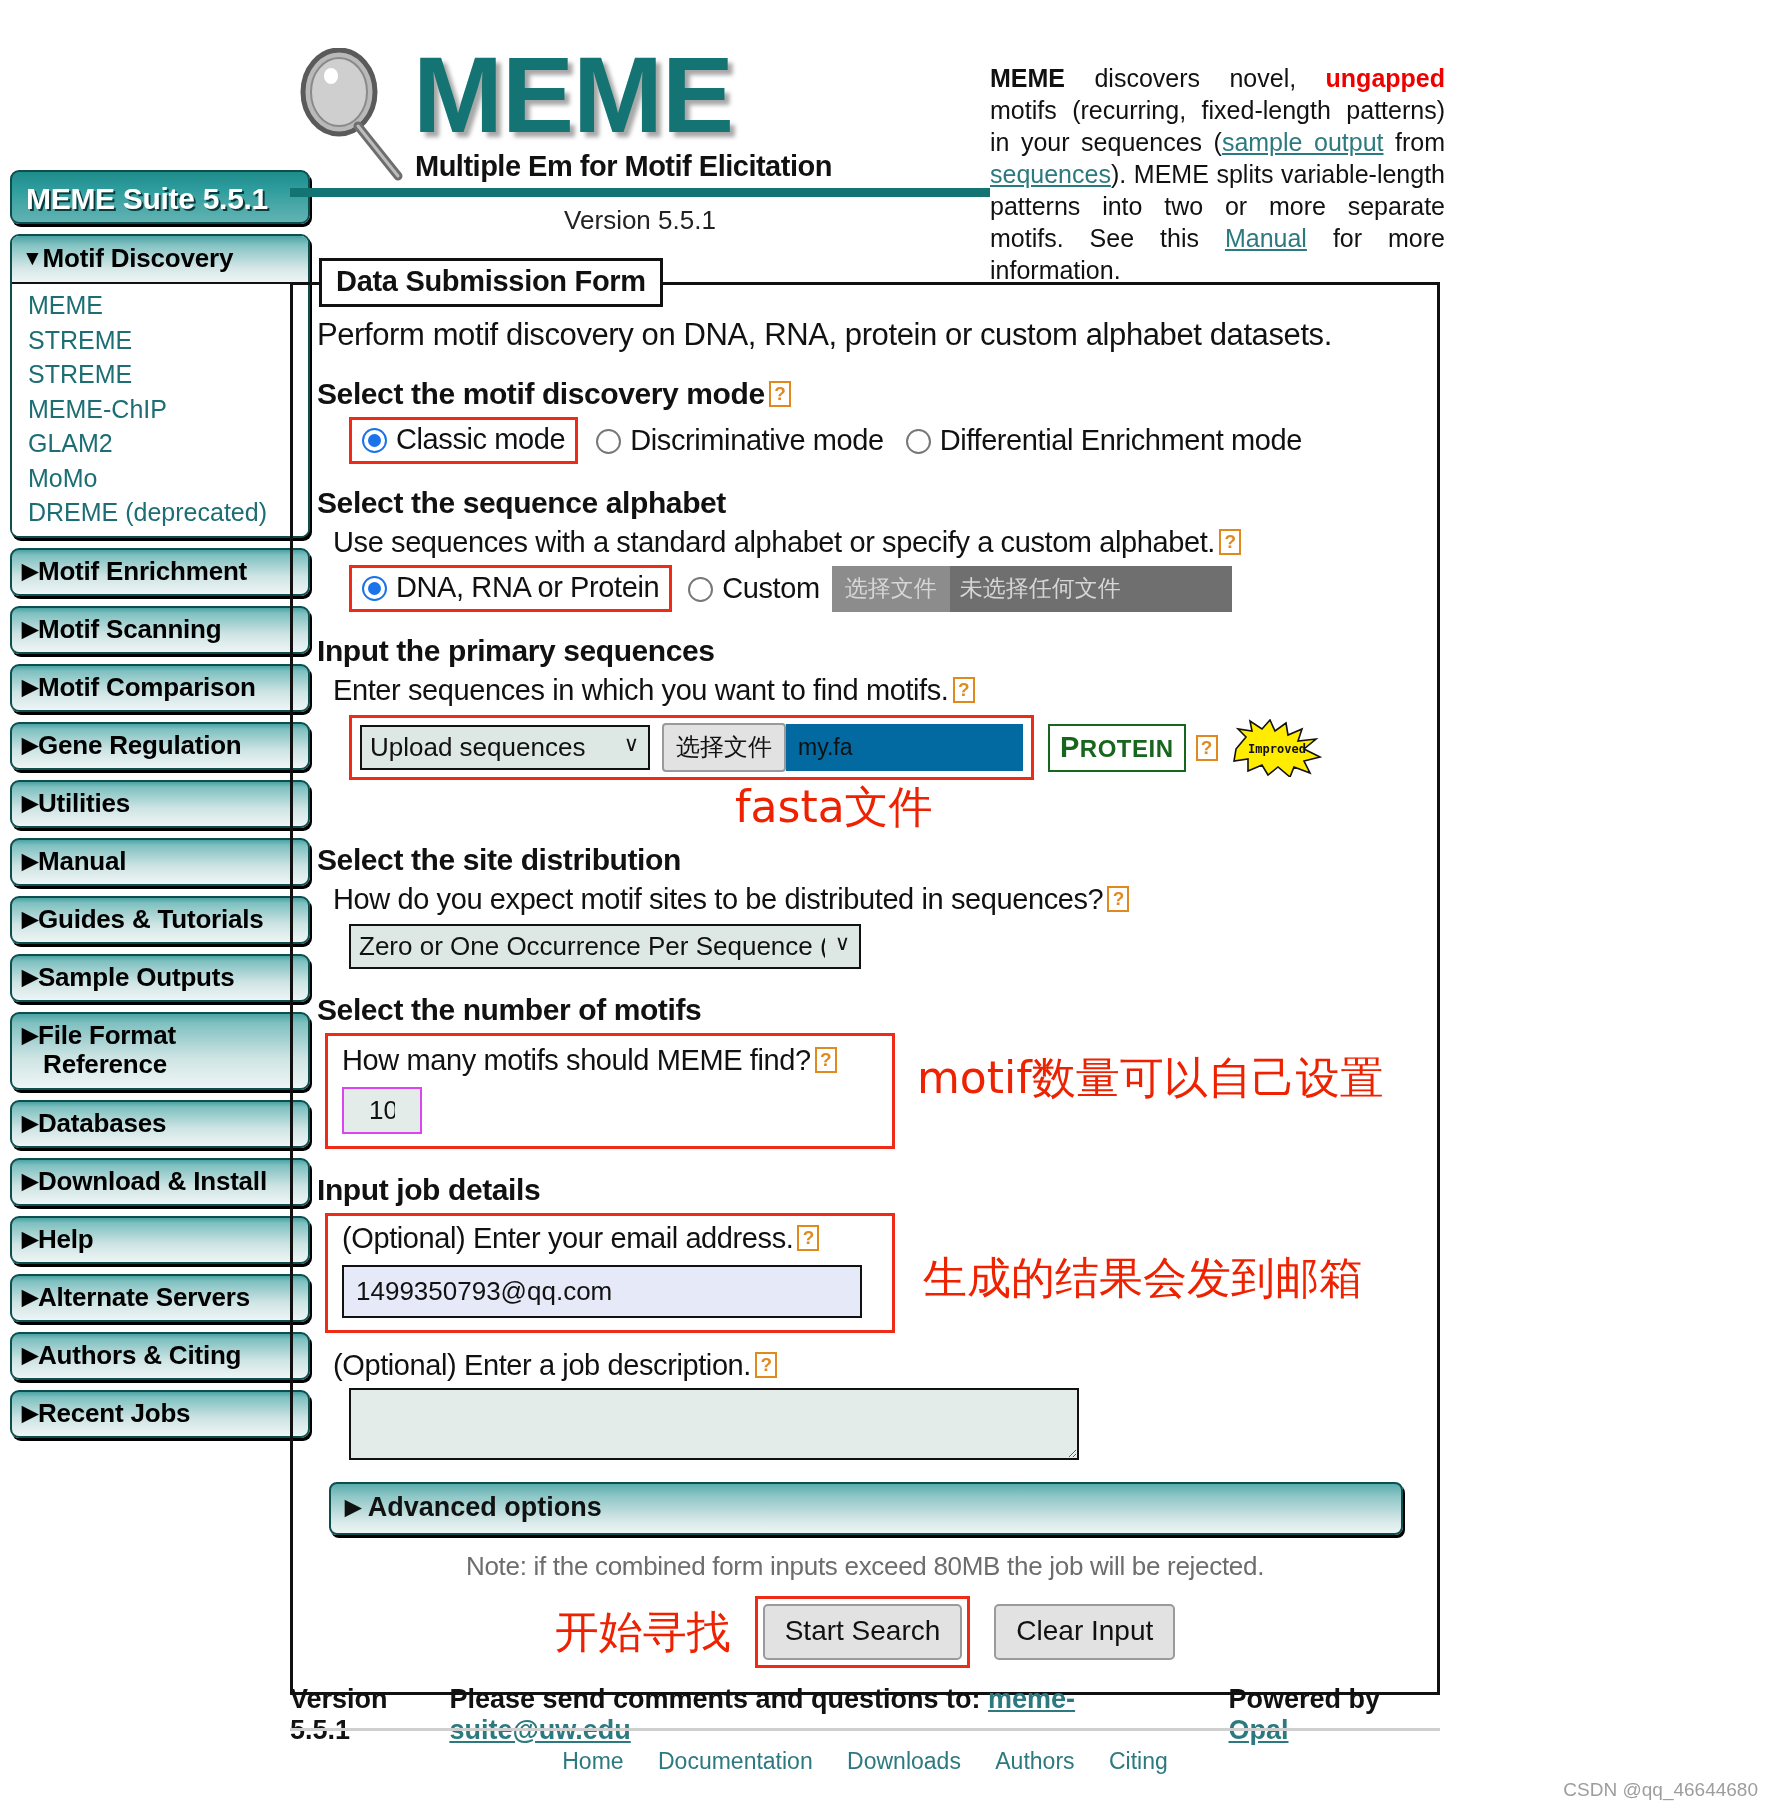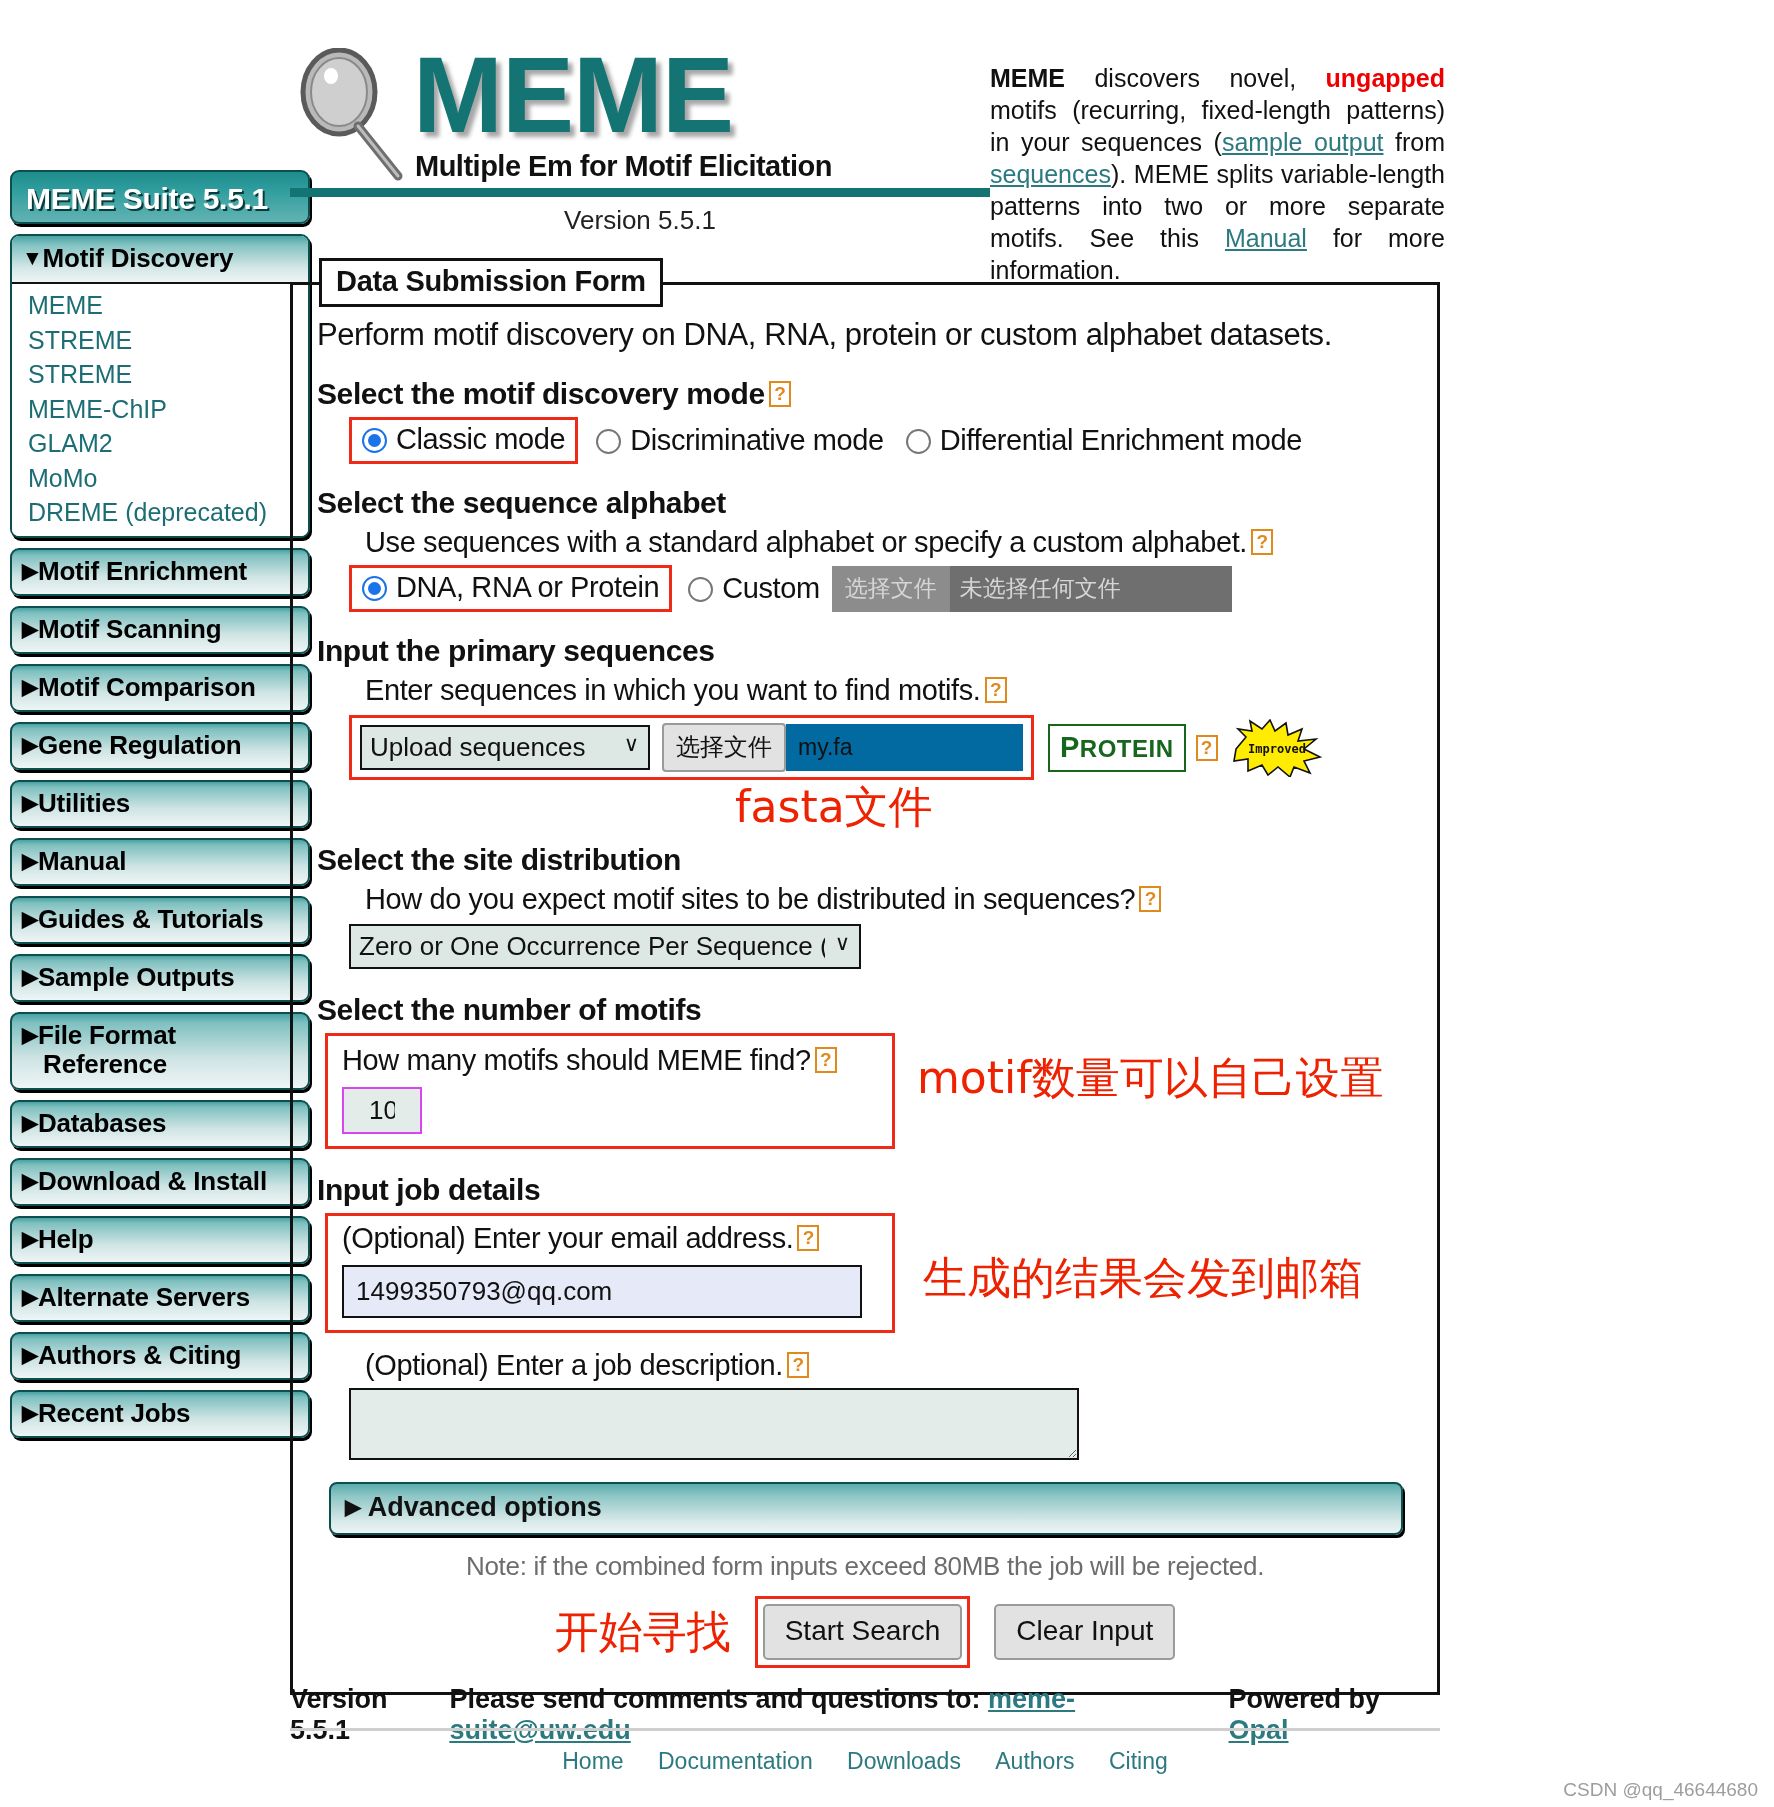--- a/index.html
+++ b/index.html
@@ -110,21 +110,21 @@
   }
   #formLegend {
     position: absolute; left: 26px; top: -27px;
     background: #fff; border: 3px solid #111;
     padding: 4px 14px 6px 14px;
     font-size: 29px; font-weight: bold; color: #111;
     letter-spacing: -0.3px;
   }
   .lead { font-size: 31px; color: #111; margin: 6px 0 24px 2px; letter-spacing: -0.4px; }
   .sec-h { font-size: 30px; font-weight: bold; color: #111; margin: 0 0 6px 2px; letter-spacing: -0.4px; }
-  .sub { font-size: 29px; color: #111; margin-left: 50px; letter-spacing: -0.4px; }
+  .sub { font-size: 29px; color: #111; margin-left: 18px; letter-spacing: -0.4px; }
   .indent { margin-left: 34px; }
   .helpico {
     display: inline-block; width: 22px; height: 26px;
     border: 2px solid #e08a1e; color: #e08a1e;
     font-size: 19px; font-weight: bold; line-height: 22px;
     text-align: center; vertical-align: 4px; margin-left: 4px;
     background: #fff;
   }
   .radio {
     display:inline-block; width: 25px; height: 25px; border-radius: 50%;

